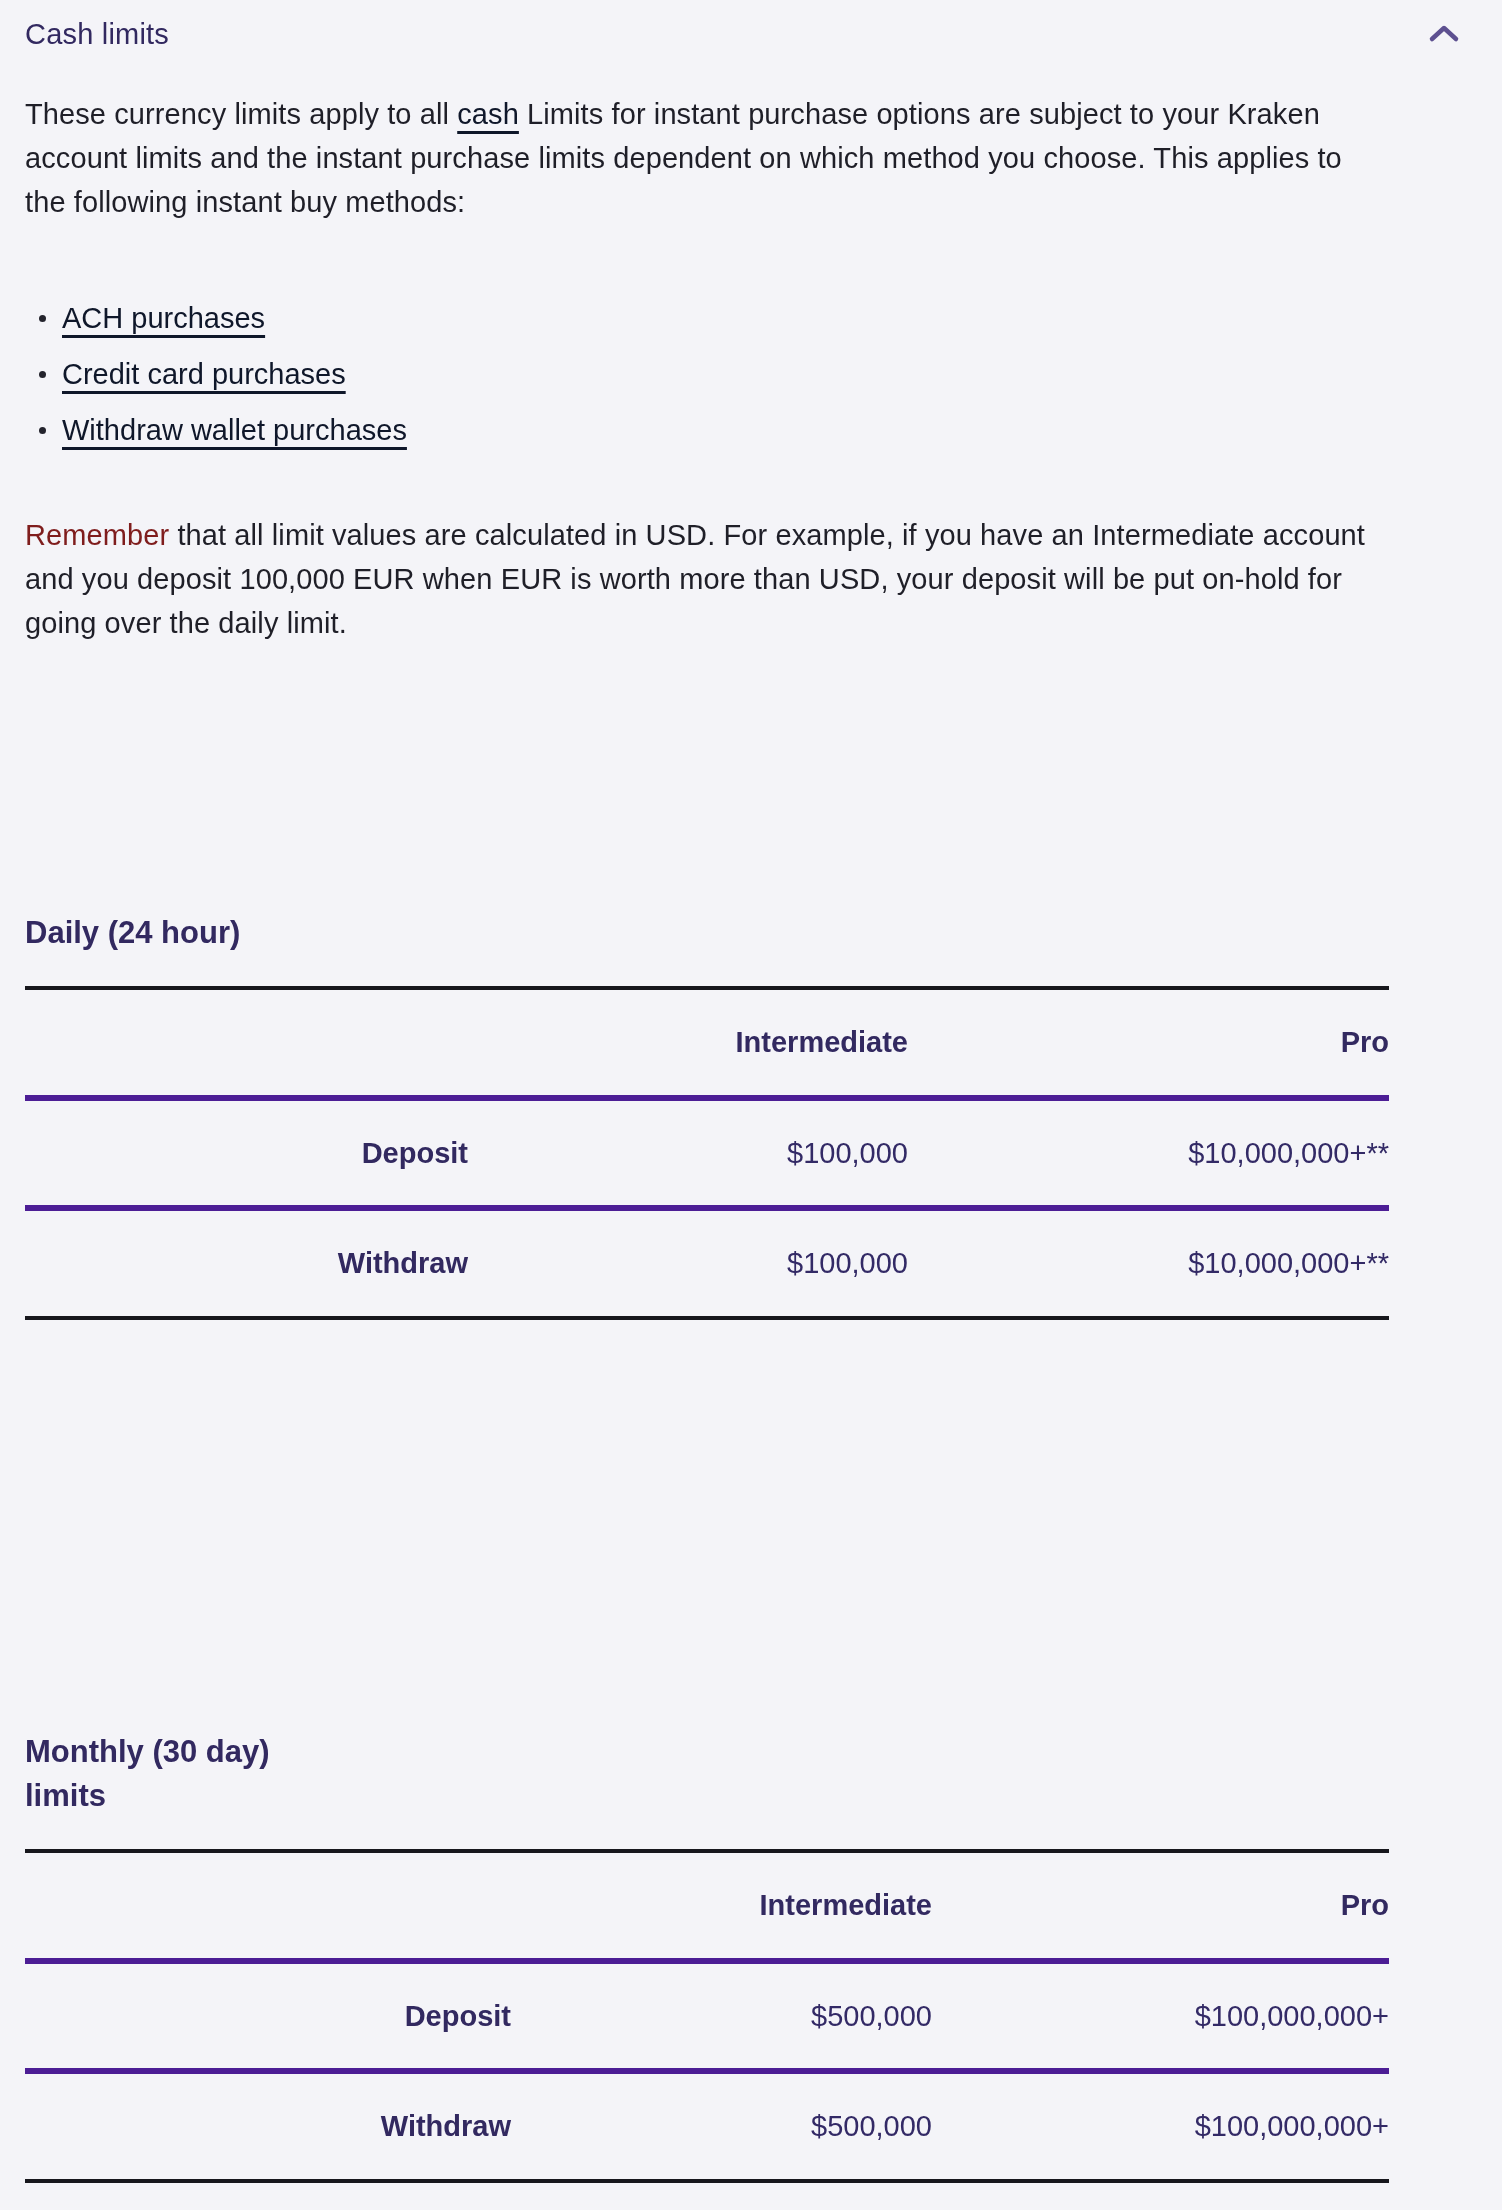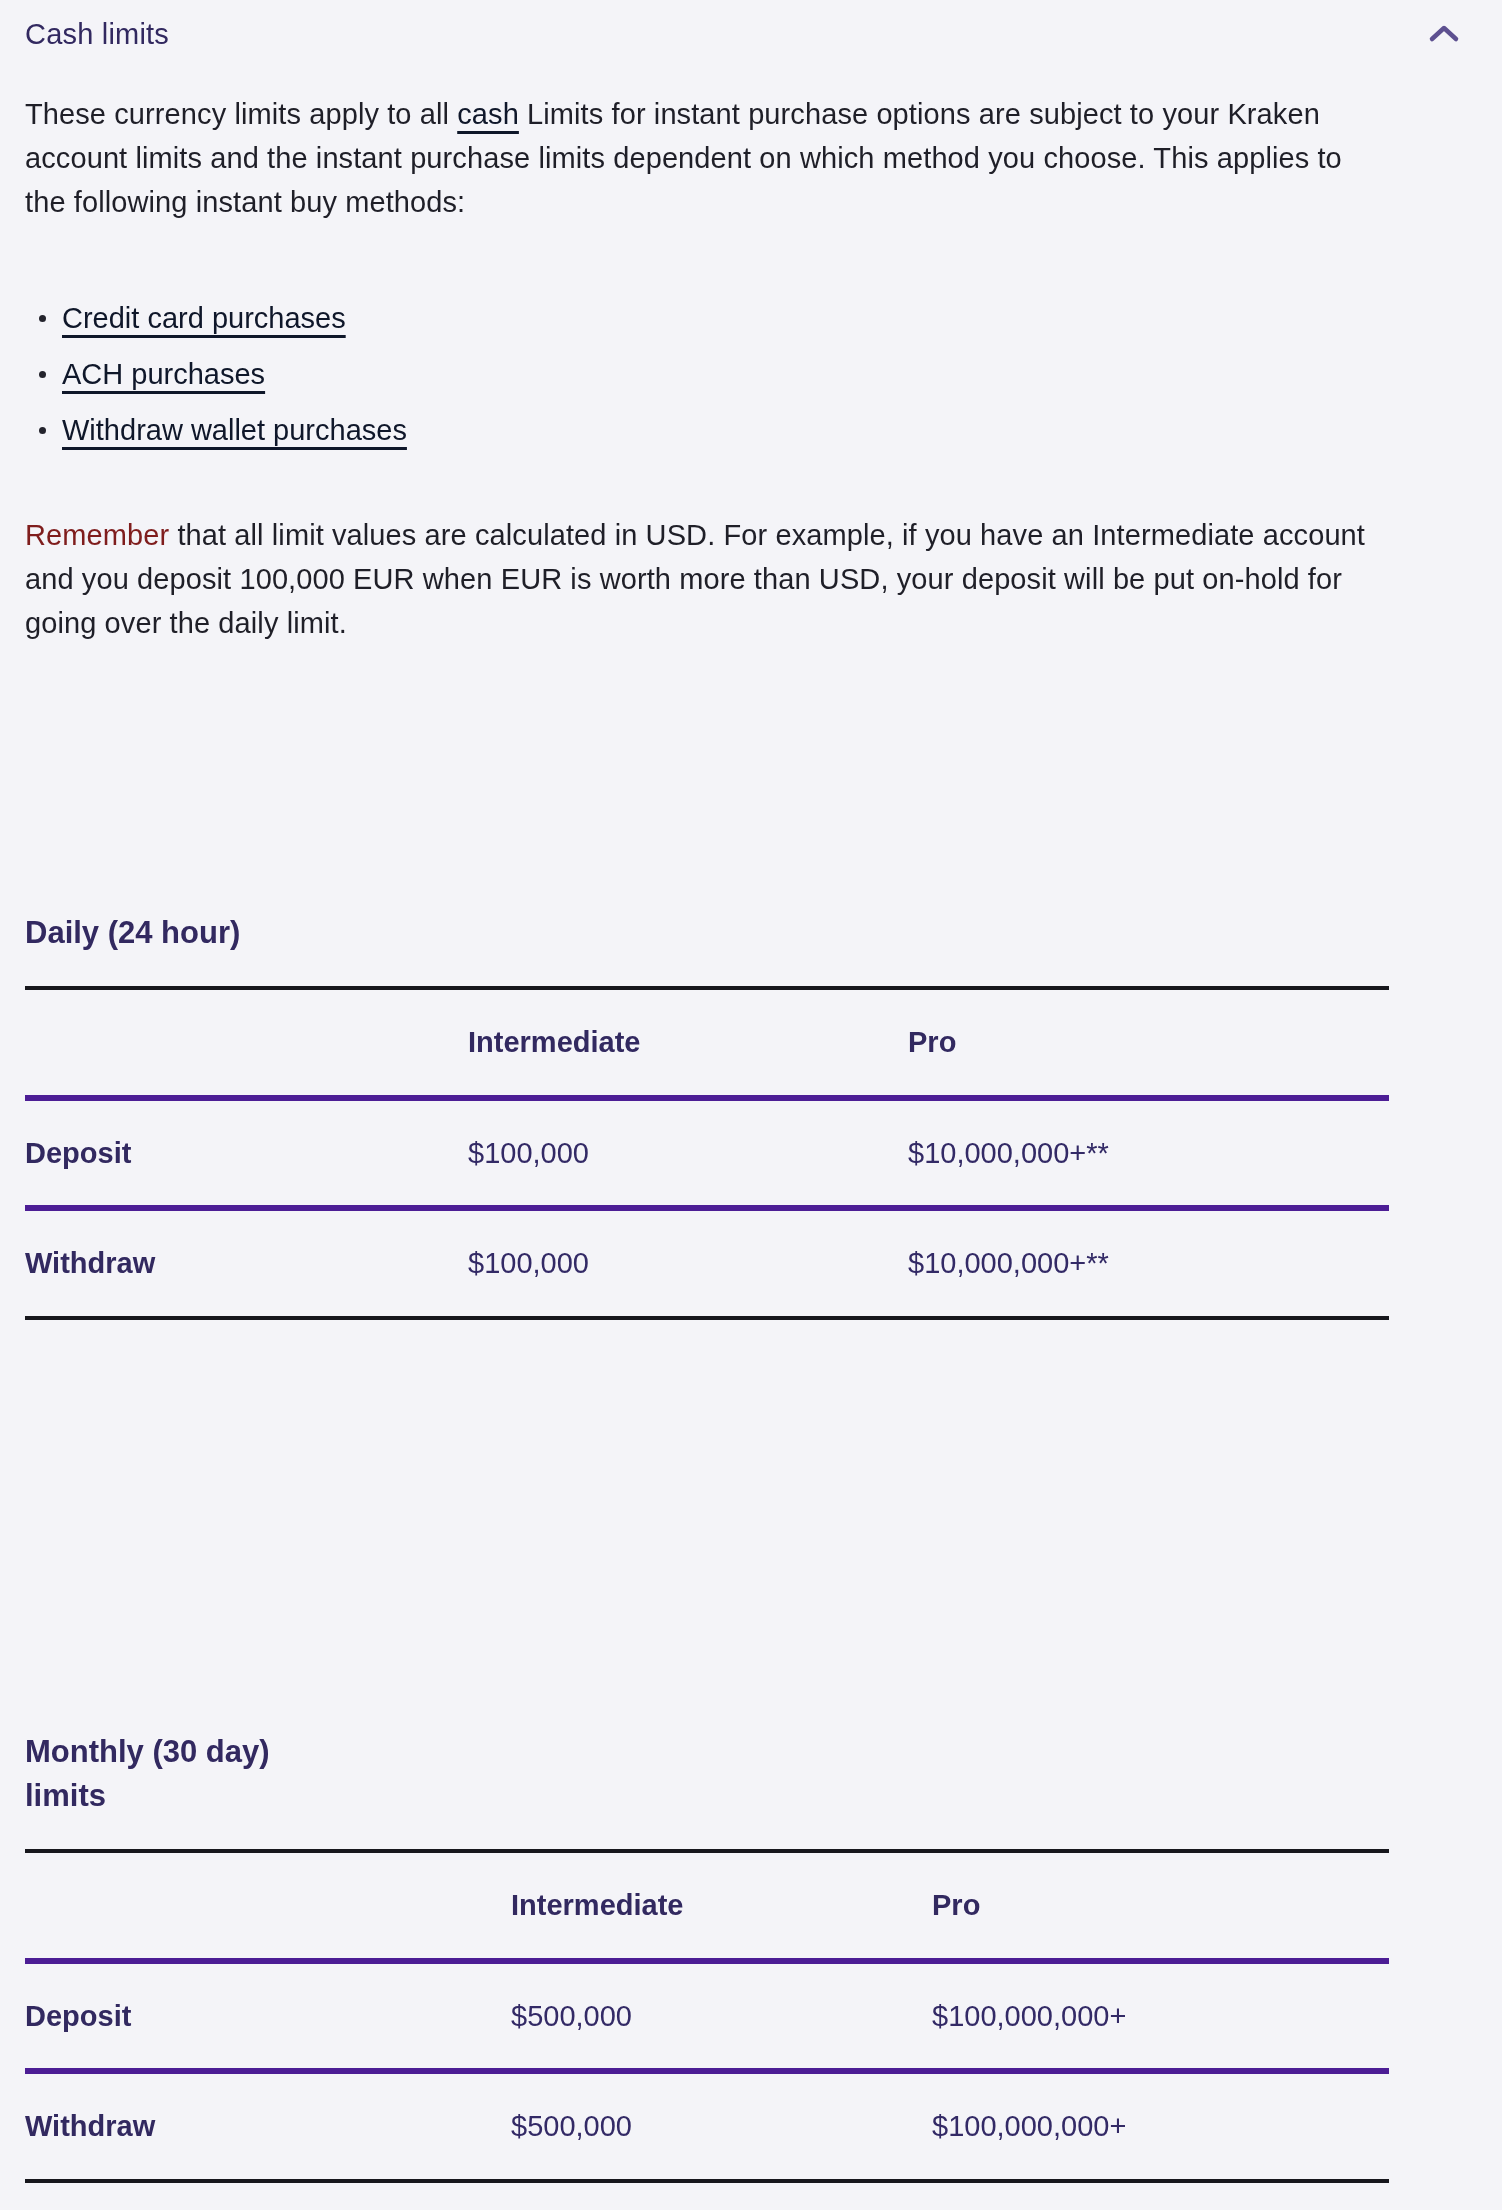--- a/index.html
+++ b/index.html
@@ -82,21 +82,21 @@
     width: 1364px;
     margin-top: 31px;
     border-collapse: collapse;
     table-layout: fixed;
     border-top: 4px solid #17171d;
     border-bottom: 4px solid #17171d;
   }
   table.limits-table tr { height: 110px; }
   table.limits-table tbody tr { border-top: 6px solid #4c1d95; }
   table.limits-table th, table.limits-table td {
-    text-align: left;
+    text-align: right;
     vertical-align: middle;
     font-size: 29px;
     padding: 0;
   }
   table.limits-table th {
     font-weight: 700;
     color: #322960;
   }
   td.row-label { font-weight: 700; color: #322960; }
   td.cell-value { font-weight: 400; color: #332a66; }
@@ -121,25 +121,25 @@
         <polyline points="5,16 17,5 29,16" fill="none" stroke="#5d5090" stroke-width="4.5" stroke-linecap="round" stroke-linejoin="round"></polyline>
       </svg>
     </span>
   </div>
 
   <p class="body-text intro"><span>These currency limits apply to all </span><a class="inline-link">cash</a><span> Limits for instant purchase options are subject to your Kraken account limits and the instant purchase limits dependent on which method you choose. This applies to the following instant buy methods:</span></p>
 
   <ul class="methods-list">
     <li>
       <span class="bullet-dot"></span>
-      <a class="list-link">Credit card purchases</a>
+      <a class="list-link">ACH purchases</a>
     </li>
     <li>
       <span class="bullet-dot"></span>
-      <a class="list-link">ACH purchases</a>
+      <a class="list-link">Credit card purchases</a>
     </li>
     <li>
       <span class="bullet-dot"></span>
       <a class="list-link">Withdraw wallet purchases</a>
     </li>
   </ul>
 
   <p class="body-text note"><b>Remember</b><span> that all limit values are calculated in USD. For example, if you have an Intermediate account and you deposit 100,000 EUR when EUR is worth more than USD, your deposit will be put on-hold for going over the daily limit.</span></p>
 
   <div class="limits-section daily">

